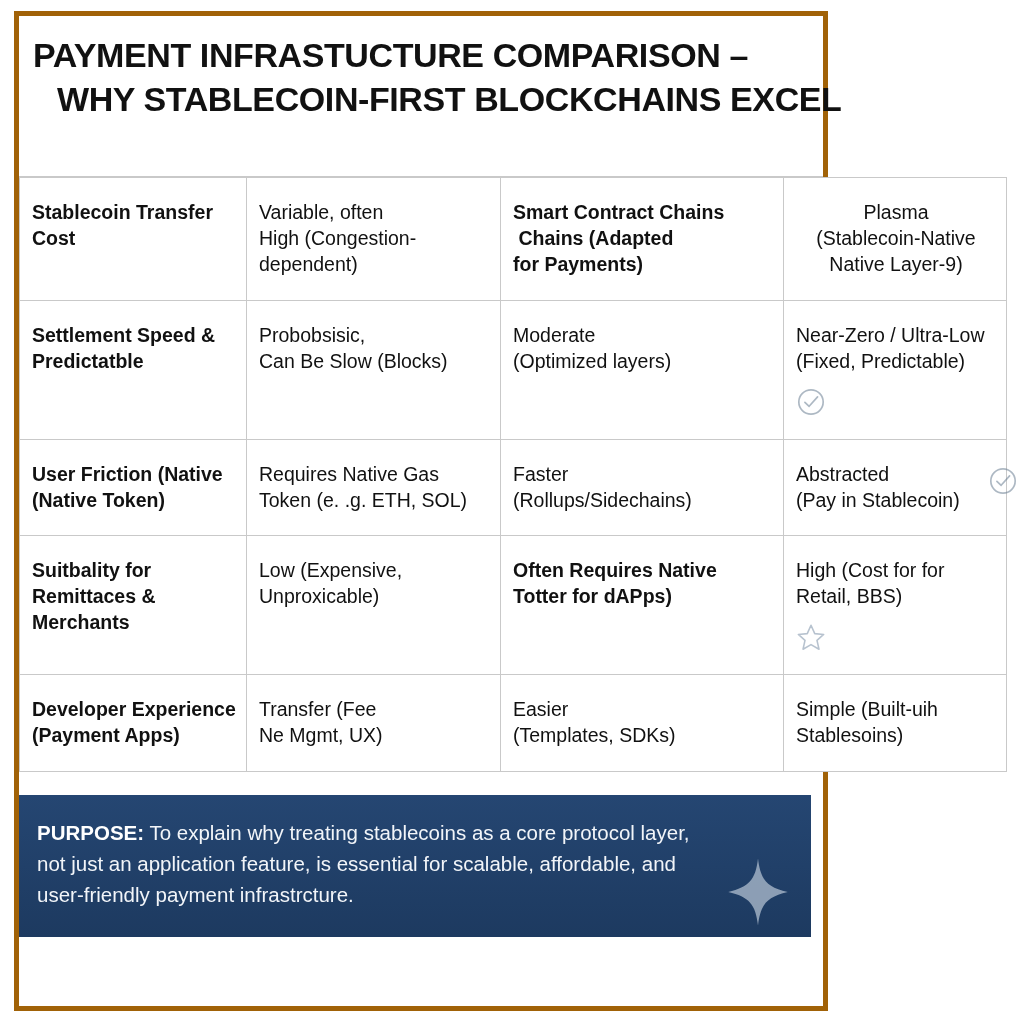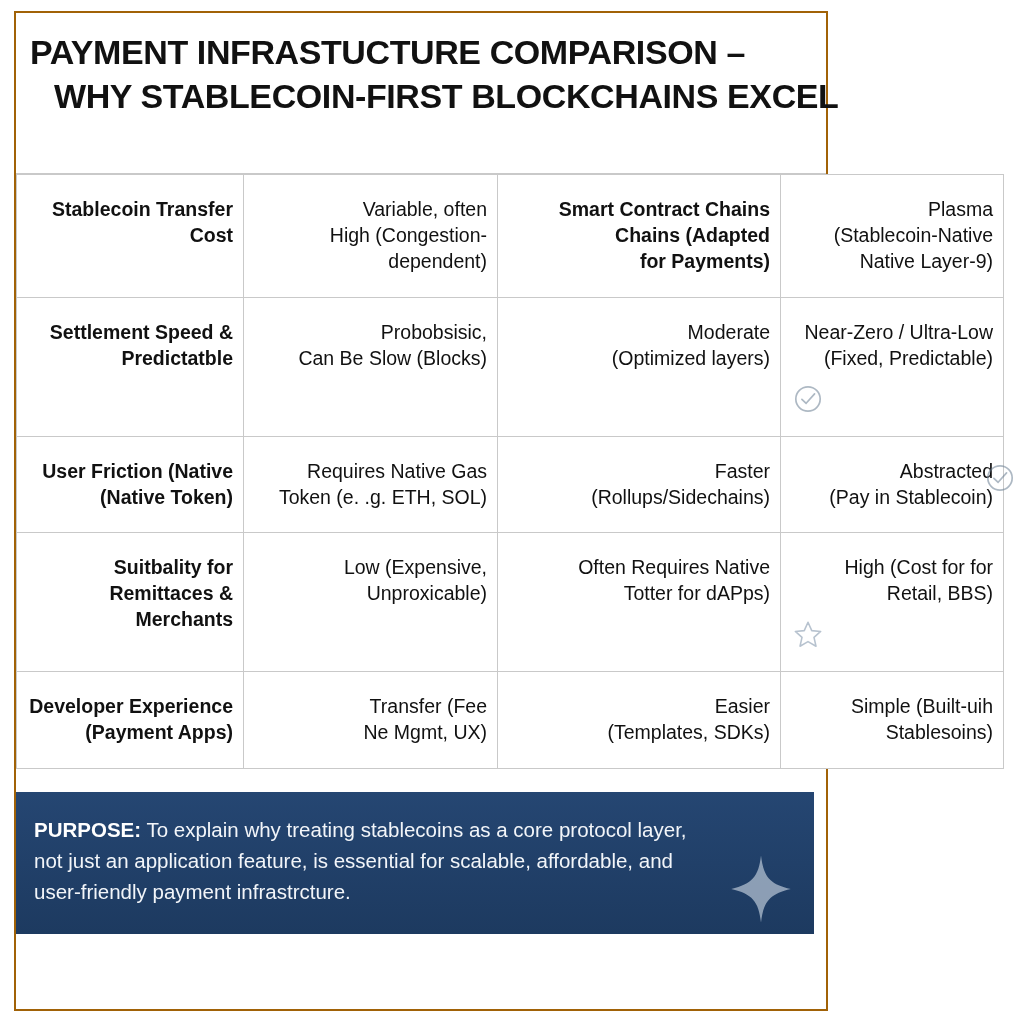--- a/index.html
+++ b/index.html
@@ -15,21 +15,21 @@
     position: relative;
   }
 
   #infographic {
     position: absolute;
     left: 14px;
     top: 11px;
     width: 814px;
     height: 1000px;
     background: #ffffff;
-    border: 2px solid #a16207;
+    border: 5px solid #a16207;
     box-sizing: border-box;
   }
 
   
   #title-block {
     box-sizing: border-box;
     height: 161px;
     padding: 18px 22px 0 14px;
     border-bottom: 1px solid #c9c9c9;
   }
@@ -80,21 +80,21 @@
     font-weight: normal;
     text-align: center;
     padding: 22px 8px;
     margin-top: 46px;
   }
   td.plasma-cell {
     background: #cfdff1;
     color: #14202e;
   }
 
-  .cell-line { display: block; white-space: pre; text-align: right; }
+  .cell-line { display: block; white-space: pre; }
 
   
   .cell-icon {
     display: block;
     margin-top: 12px;
     width: 30px;
     height: 30px;
     opacity: 0.55;
   }
   .cell-icon.inline-right {
@@ -227,21 +227,21 @@
         <tr>
           <td class="rowlabel">
             <span class="cell-line">Suitbality for</span>
             <span class="cell-line">Remittaces &amp;</span>
             <span class="cell-line">Merchants</span>
           </td>
           <td class="plain">
             <span class="cell-line">Low (Expensive,</span>
             <span class="cell-line">Unproxicable)</span>
           </td>
-          <td class="plain" style="font-weight: normal;">
+          <td class="plain" style="font-weight: bold;">
             <span class="cell-line">Often Requires Native</span>
             <span class="cell-line">Totter for dAPps)</span>
           </td>
           <td class="plasma-cell">
             <span class="cell-line">High (Cost for for</span>
             <span class="cell-line">Retail, BBS)</span>
             <span class="cell-icon">
               <svg viewBox="0 0 32 32">
                 <path d="M16 3.5 L20 12.4 L29.5 13.3 L22.4 19.6 L24.5 29 L16 24.1 L7.5 29 L9.6 19.6 L2.5 13.3 L12 12.4 Z" fill="none" stroke="#7d92a8" stroke-width="1.7" stroke-linejoin="round"></path>
               </svg>

